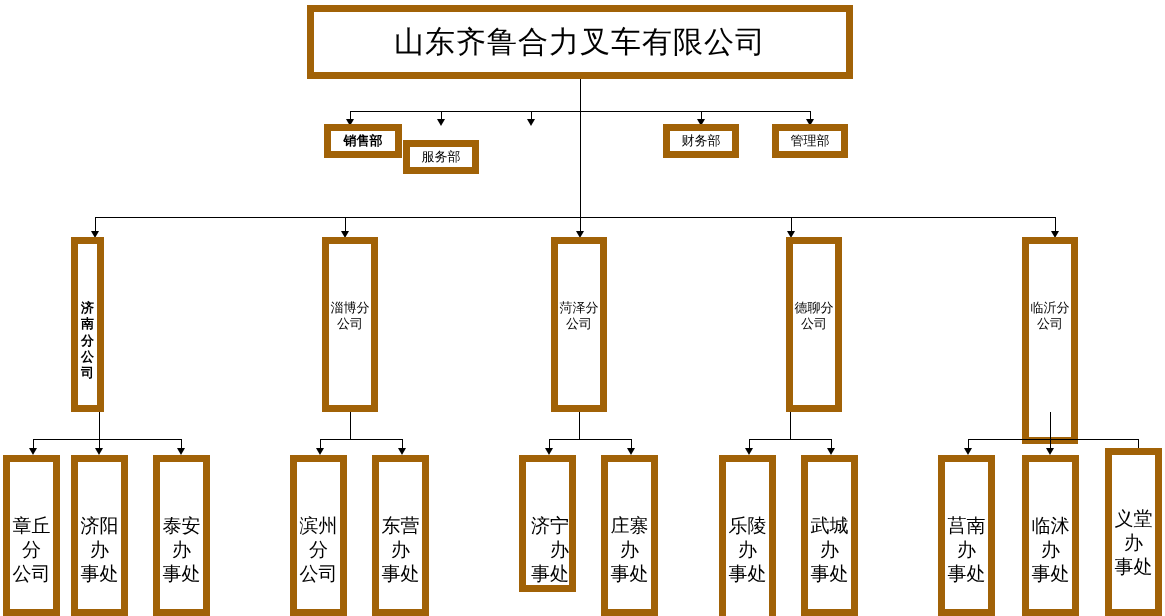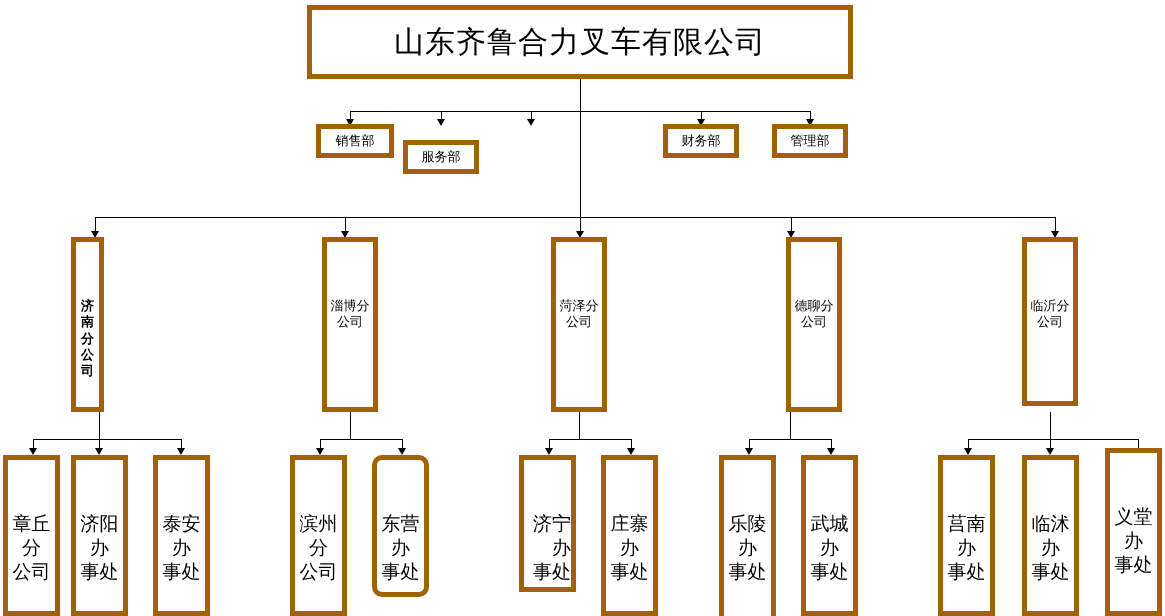--- a/index.html
+++ b/index.html
@@ -11,21 +11,21 @@
     position: relative;
     width: 1165px;
     height: 616px;
     background: #ffffff;
     font-family: "Liberation Serif", "DejaVu Serif", serif;
     overflow: hidden;
   }
   .box {
     position: absolute;
     box-sizing: border-box;
-    border: 5px solid #a16207;
+    border: 7px solid #a16207;
     background: #ffffff;
     display: flex;
     align-items: center;
     justify-content: center;
     text-align: center;
     line-height: 1.25;
     color: #000000;
   }
   .root-box {
     font-size: 30px;
@@ -80,21 +80,21 @@
   <div class="arrow" style="left:346px; top:119px;"></div>
   <div class="line vline" style="left:441px; top:111px; height:10px;"></div>
   <div class="arrow" style="left:437px; top:119px;"></div>
   <div class="line vline" style="left:531px; top:111px; height:10px;"></div>
   <div class="arrow" style="left:527px; top:119px;"></div>
   <div class="line vline" style="left:701px; top:111px; height:10px;"></div>
   <div class="arrow" style="left:697px; top:119px;"></div>
   <div class="line vline" style="left:810px; top:111px; height:10px;"></div>
   <div class="arrow" style="left:806px; top:119px;"></div>
 
-  <div class="box dept-box" style="left:316px; top:124px; width:78px; height:34px;">
+  <div class="box dept-box" style="left:324px; top:124px; width:78px; height:34px;font-weight:bold;">
     <span>销售部</span>
   </div>
   <div class="box dept-box" style="left:403px; top:124px; width:76px; height:34px;margin-top:16px;">
     <span>服务部</span>
   </div>
   <div class="box dept-box" style="left:663px; top:124px; width:76px; height:34px;">
     <span>财务部</span>
   </div>
   <div class="box dept-box" style="left:772px; top:124px; width:76px; height:34px;">
     <span>管理部</span>
@@ -132,21 +132,21 @@
       <span class="wrap2">菏泽分</span>
       <span class="wrap2">公司</span>
     </span>
   </div>
   <div class="box branch-box" style="left:786px; top:237px; width:56px; height:175px;">
     <span class="wrap2">
       <span class="wrap2">德聊分</span>
       <span class="wrap2">公司</span>
     </span>
   </div>
-  <div class="box branch-box" style="left:1022px; top:237px; width:56px; height:169px;">
+  <div class="box branch-box" style="left:1022px; top:237px; width:56px; height:207px;">
     <span class="wrap2">
       <span class="wrap2">临沂分</span>
       <span class="wrap2">公司</span>
     </span>
   </div>
 
   <div class="line vline" style="left:99px; top:412px; height:27px;"></div>
   <div class="line hline" style="left:33px; top:439px; width:148px;"></div>
   <div class="line vline" style="left:33px; top:439px; height:11px;"></div>
   <div class="arrow" style="left:29px; top:448px;"></div>
@@ -180,21 +180,21 @@
   <div class="arrow" style="left:316px; top:448px;"></div>
   <div class="line vline" style="left:402px; top:439px; height:11px;"></div>
   <div class="arrow" style="left:398px; top:448px;"></div>
 
   <div class="box office-box" style="left:290px; top:455px; width:57px; height:161px;">
     <span class="wrap2">
       <span class="wrap2">滨州分</span>
       <span class="wrap2">公司</span>
     </span>
   </div>
-  <div class="box office-box" style="left:372px; top:455px; width:57px; height:142px;border-radius:10px;">
+  <div class="box office-box" style="left:372px; top:455px; width:57px; height:161px;">
     <span class="wrap2">
       <span class="wrap2">东营办</span>
       <span class="wrap2">事处</span>
     </span>
   </div>
 
   <div class="line vline" style="left:579px; top:412px; height:27px;"></div>
   <div class="line hline" style="left:549px; top:439px; width:82px;"></div>
   <div class="line vline" style="left:549px; top:439px; height:11px;"></div>
   <div class="arrow" style="left:545px; top:448px;"></div>

